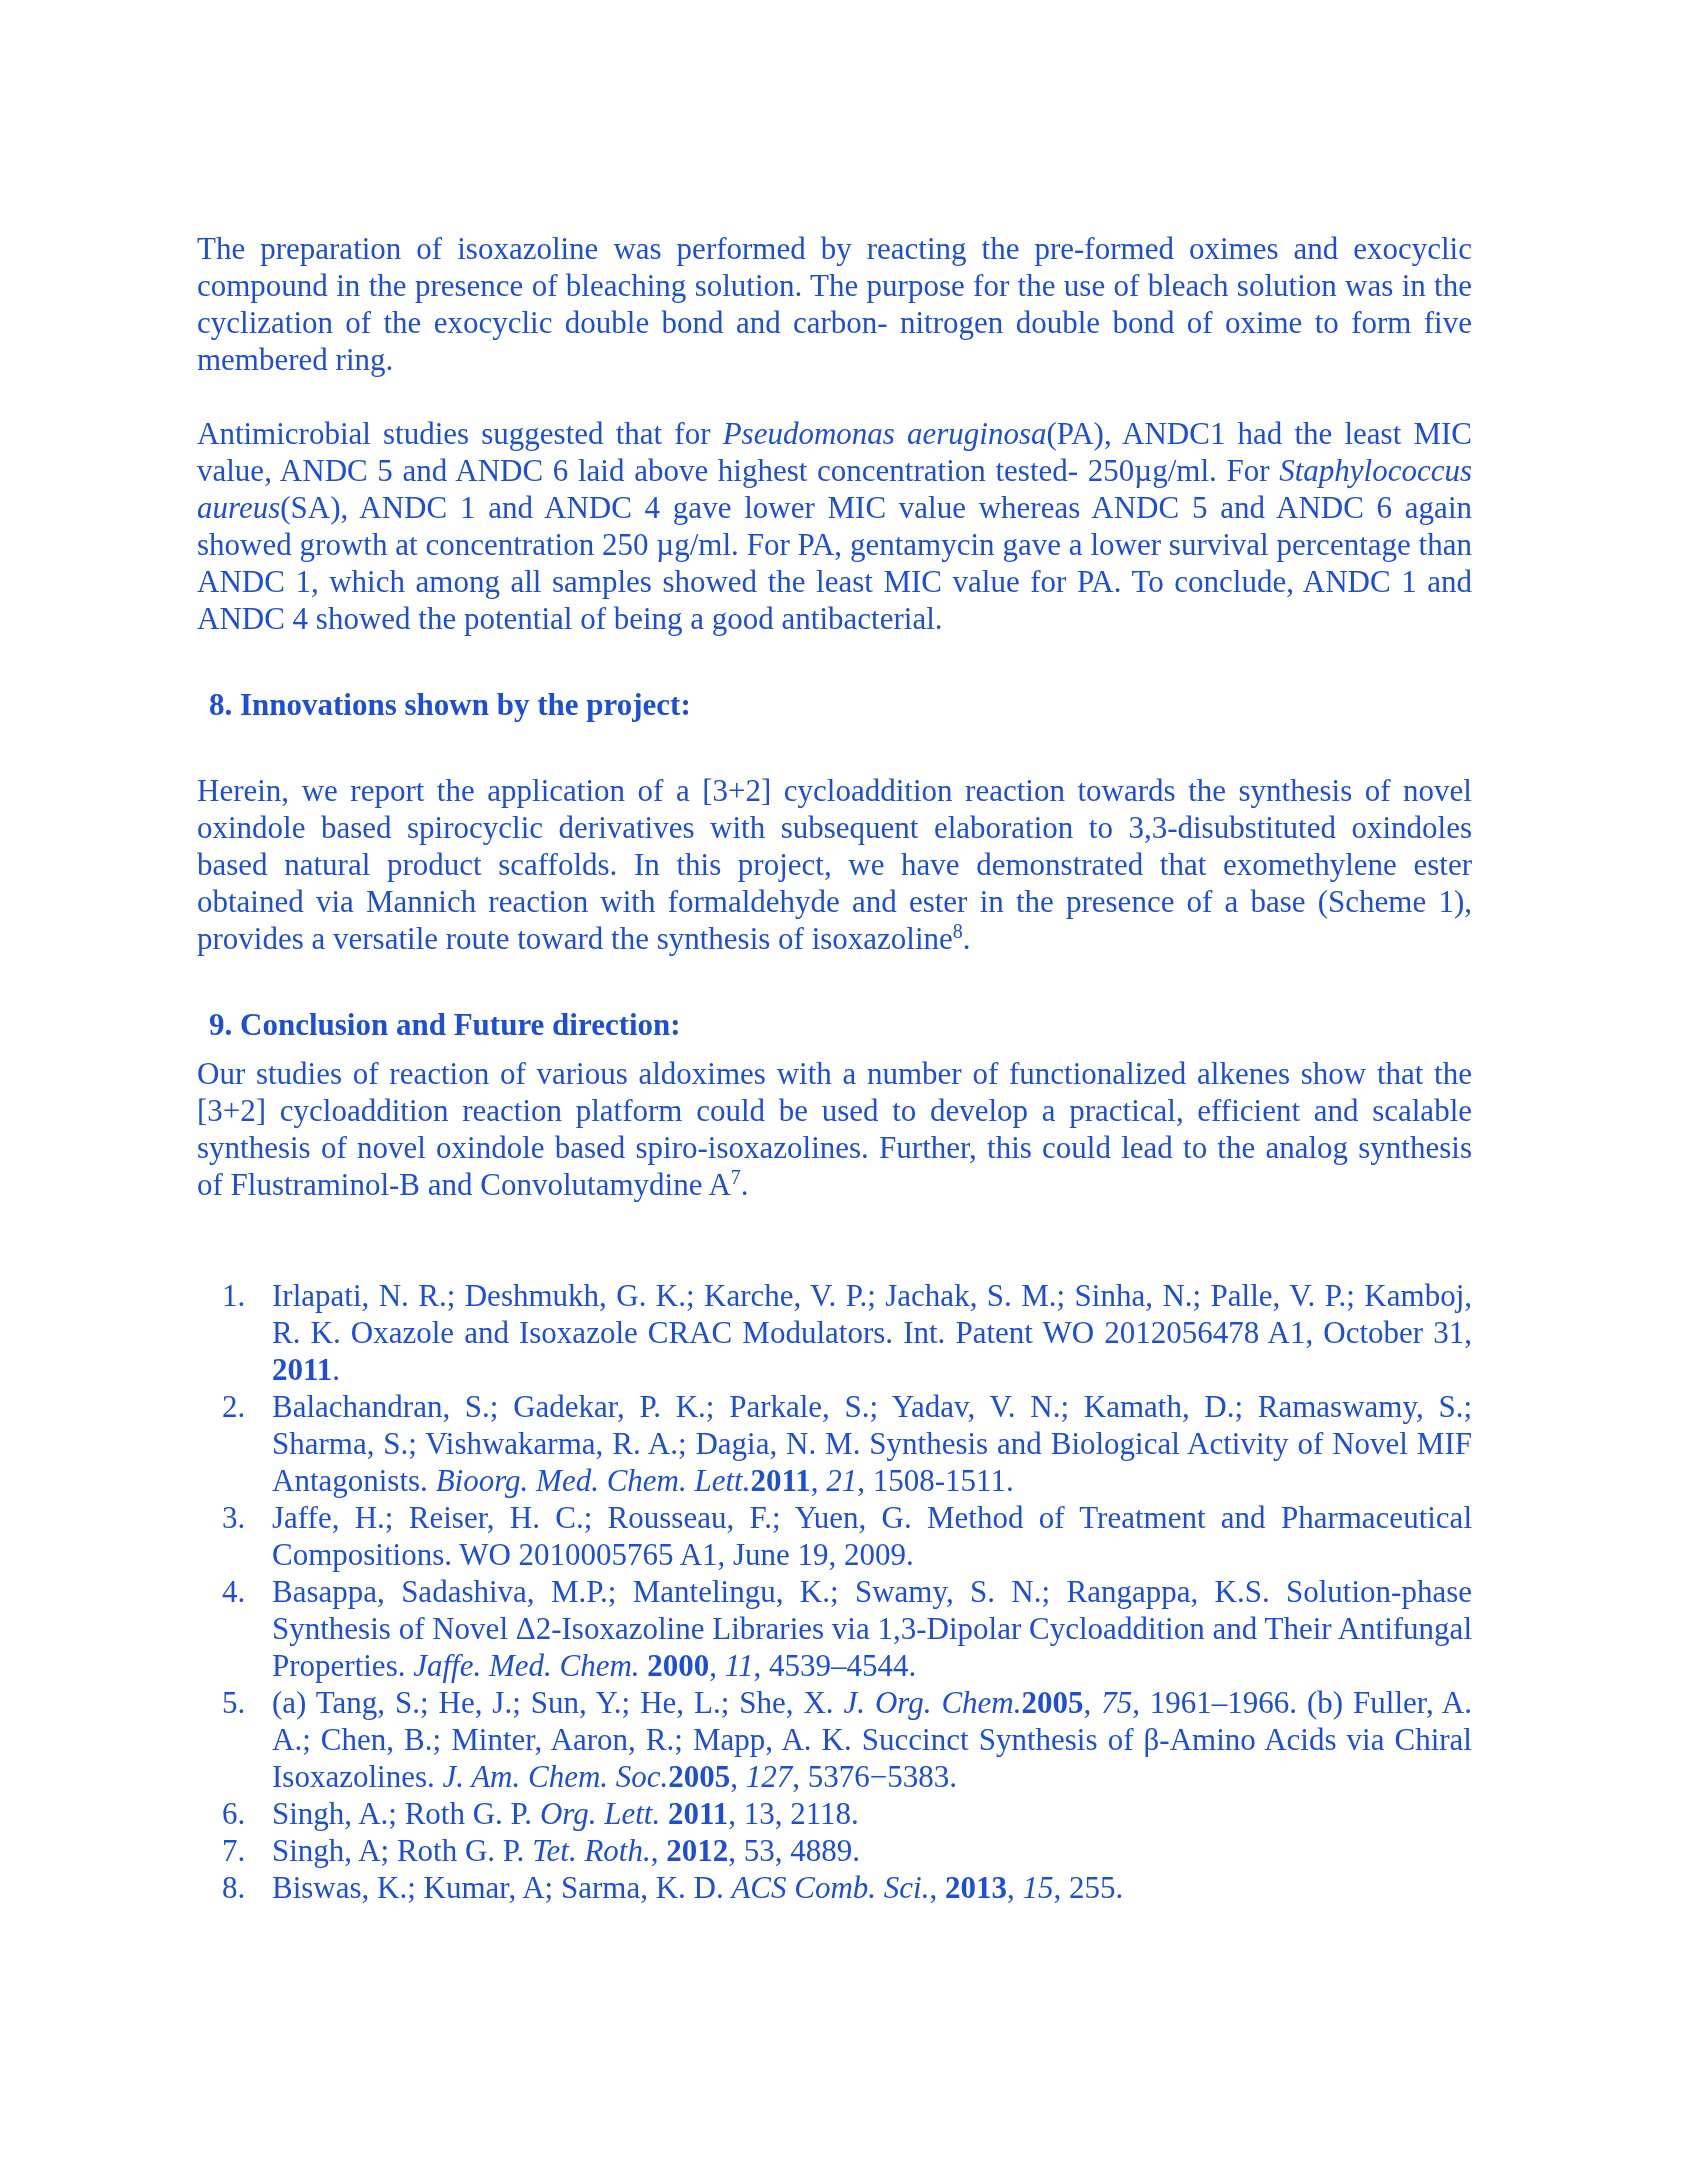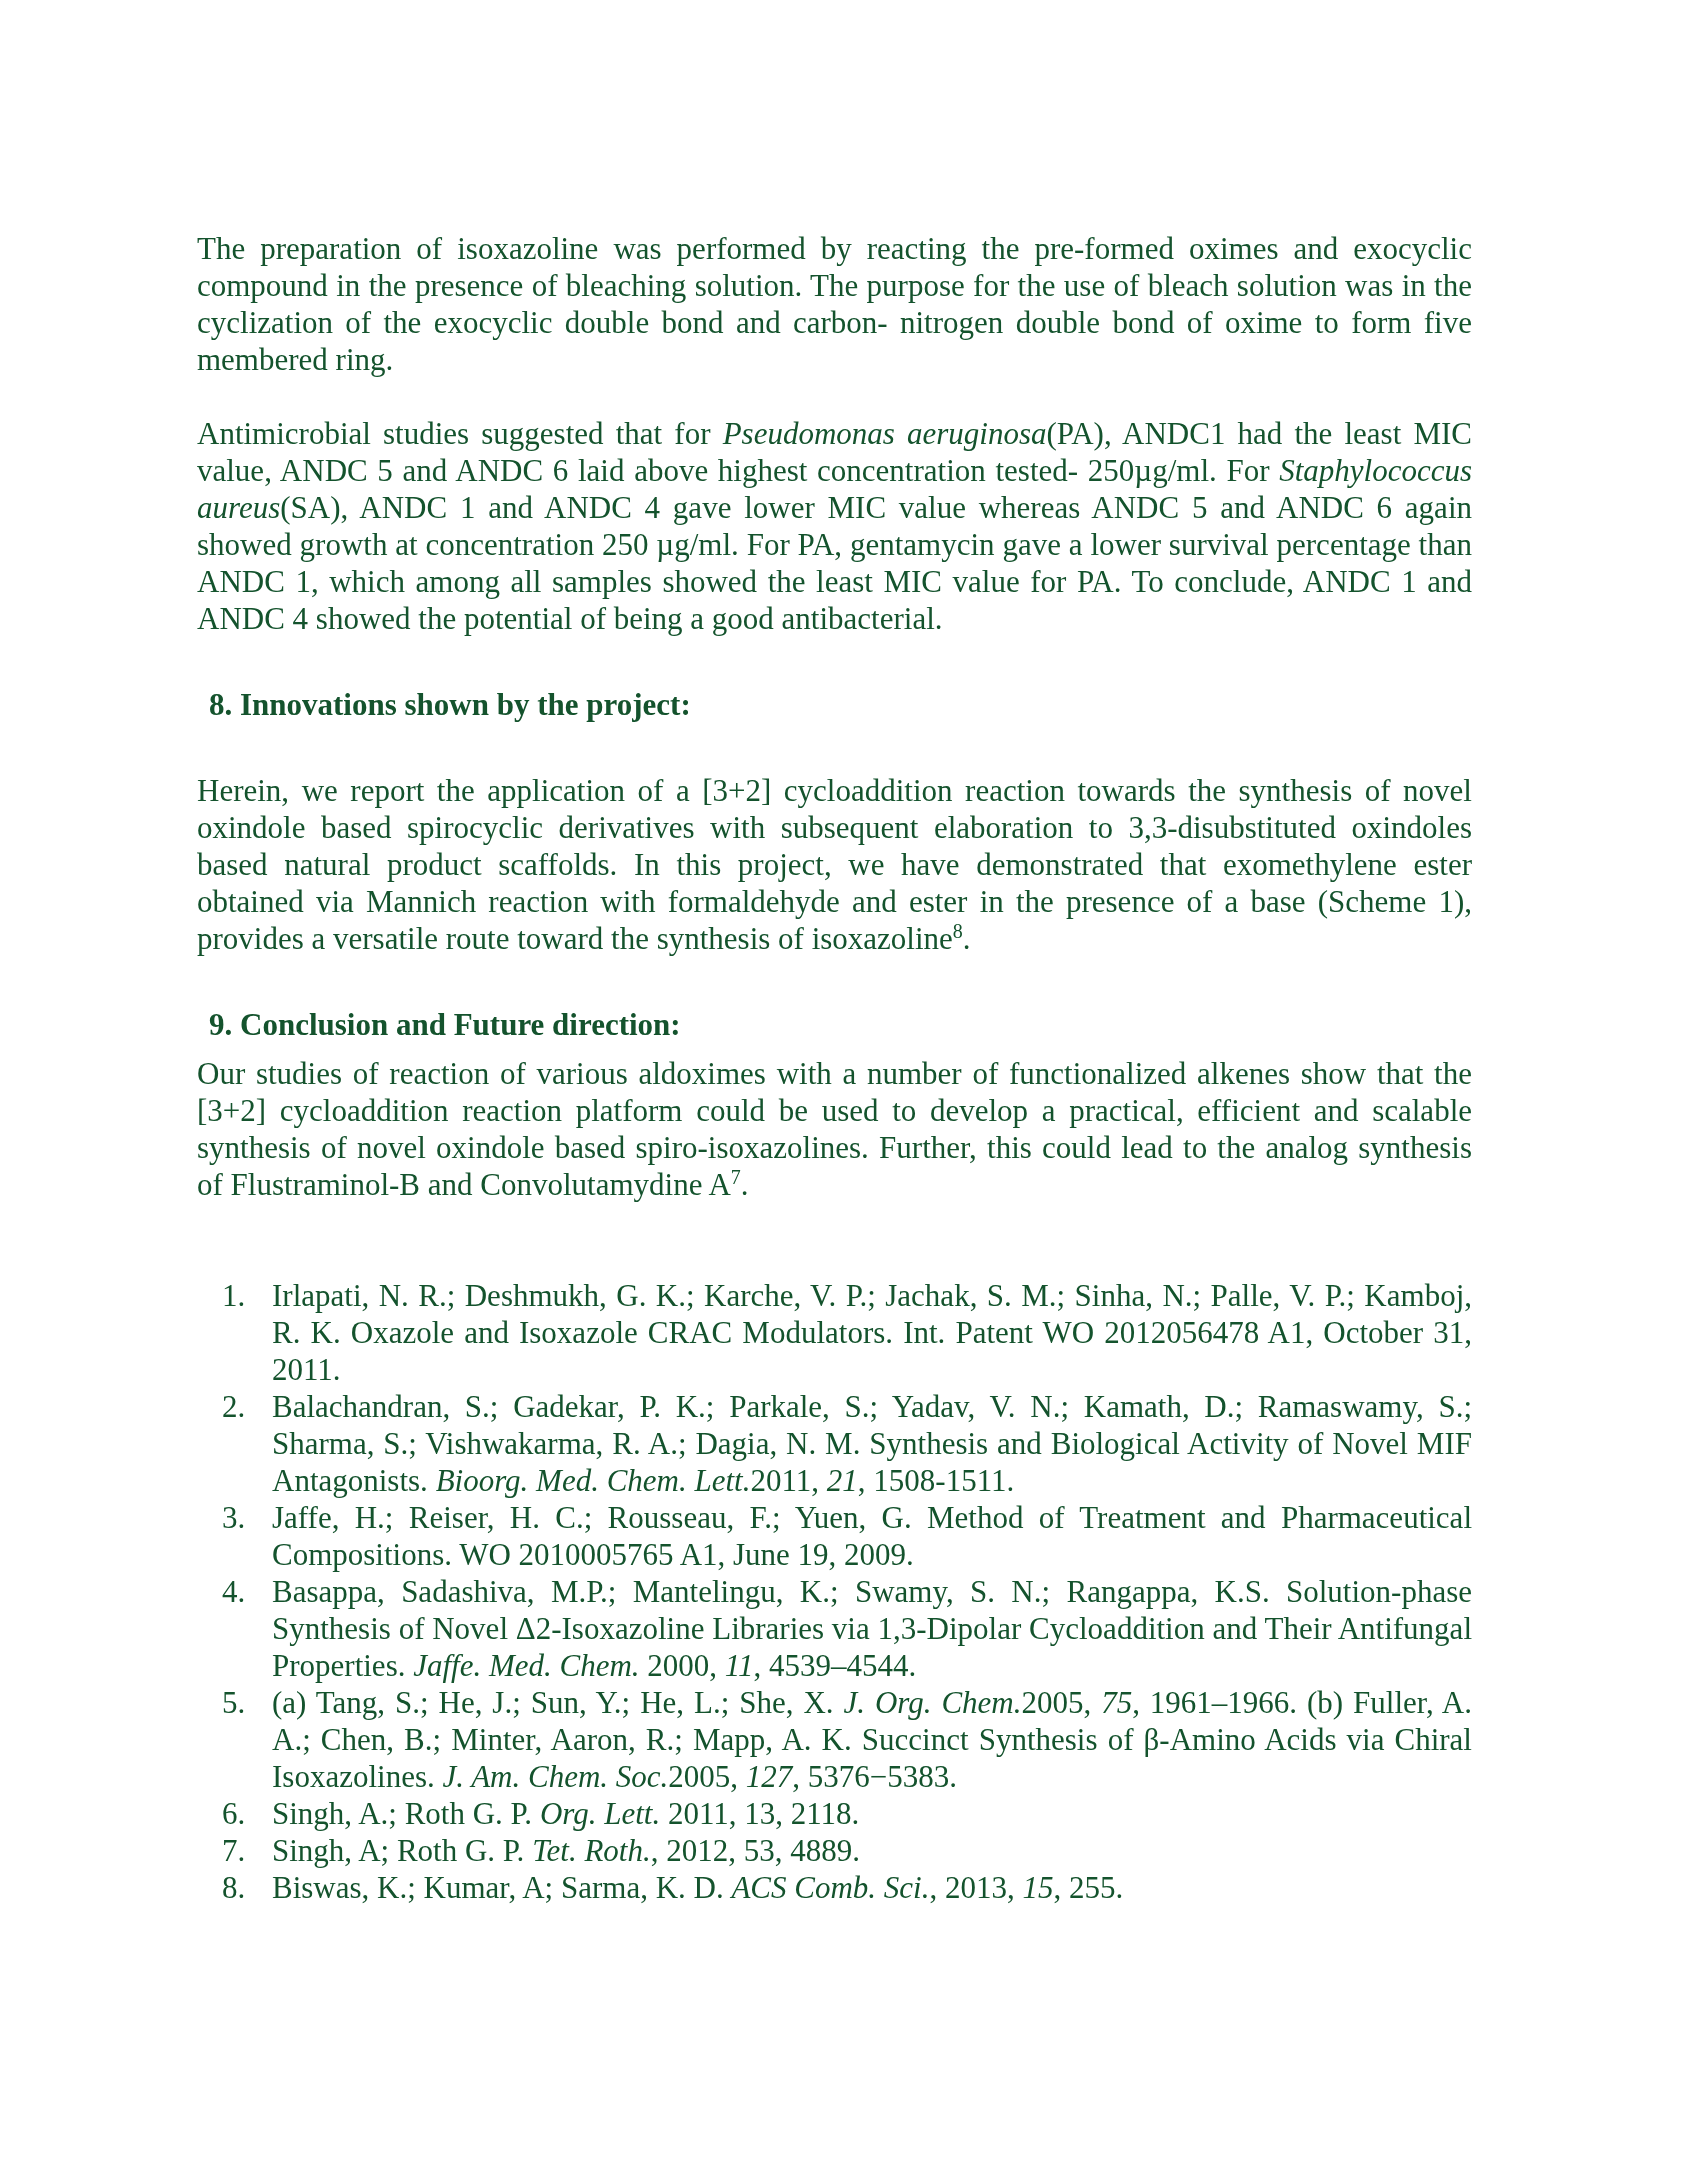--- a/index.html
+++ b/index.html
@@ -1,28 +1,28 @@
 <!DOCTYPE html>
 <html><head>
 <meta charset="utf-8">
 <style>
   html, body { margin: 0; padding: 0; background: #ffffff; }
   body { width: 1683px; height: 2178px; position: relative; overflow: hidden; }
   .page {
     position: absolute; left: 197px; top: 230px; width: 1275px;
-    font-family: "Liberation Serif", serif; font-size: 31px; line-height: 37px; color: #14532d;
+    font-family: "Liberation Serif", serif; font-size: 31px; line-height: 37px; color: #1d4ed8;
   }
   p { margin: 0; text-align: justify; }
   .gap { height: 37px; }
   h2 { margin: 12px; font-size: 31px; font-weight: bold; line-height: 37px; }
   ol { margin: 0; padding: 0; list-style: none; }
   ol li { position: relative; padding-left: 75px; text-align: justify; }
   ol li .num { position: absolute; left: 25px; top: 0; }
   i { font-style: italic; }
-  b { font-weight: normal; }
+  b { font-weight: bold; }
   sup { font-size: 20px; line-height: 0; vertical-align: super; }
 </style>
 </head>
 <body>
 
 <div class="page">
 
   <p>The preparation of isoxazoline was performed by reacting the pre-formed oximes and exocyclic compound in the presence of bleaching solution. The purpose for the use of bleach solution was in the cyclization of the exocyclic double bond and carbon- nitrogen double bond of oxime to form five membered ring.</p>
   <div class="gap"></div>
 

